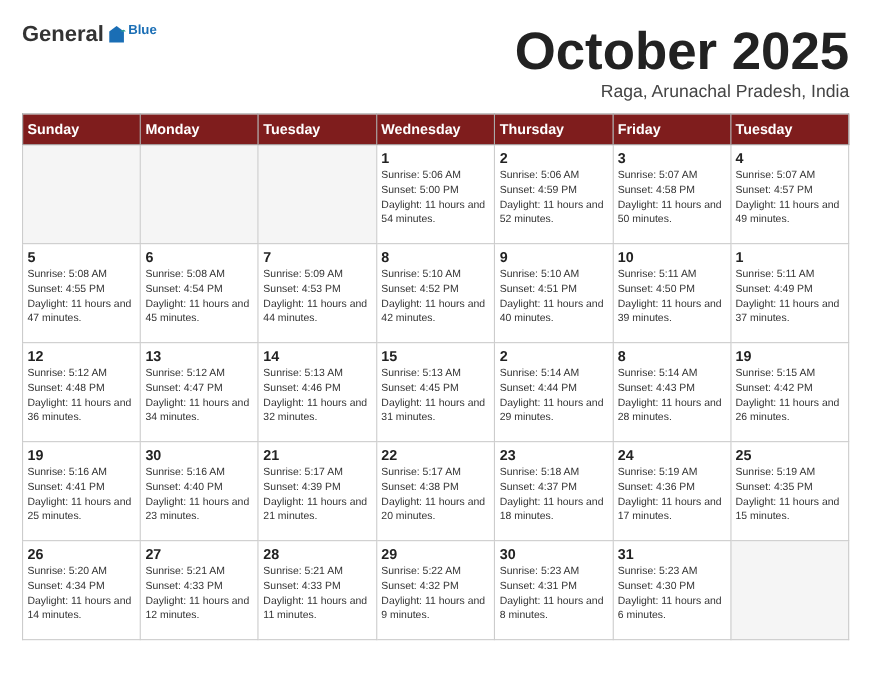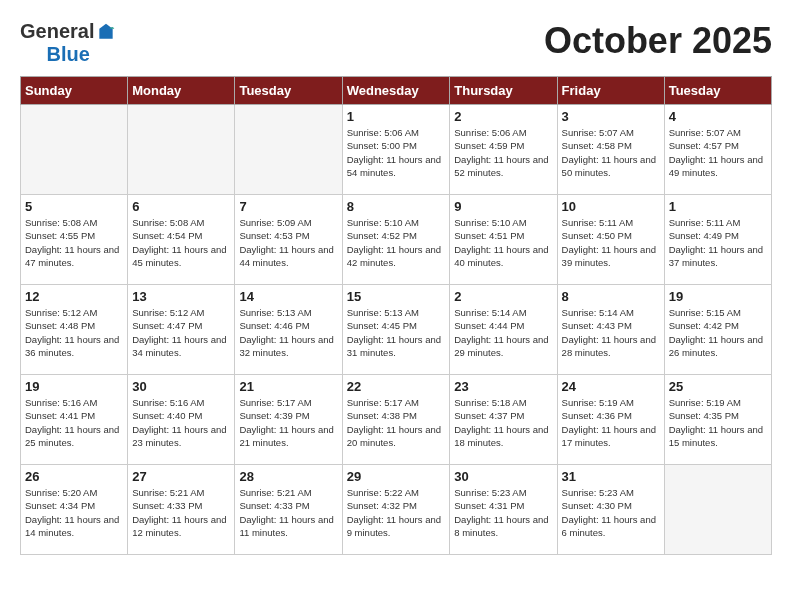--- a/index.html
+++ b/index.html
@@ -11,47 +11,46 @@
       padding: 20px;
     }
     .header {
       display: flex;
       justify-content: space-between;
       align-items: flex-start;
       margin-bottom: 10px;
     }
     .logo {
       display: flex;
-      flex-direction: column;
-      align-items: center;
+      align-items: flex-start;
     }
     .logo-text {
       display: flex;
       align-items: center;
     }
     .logo-general {
       font-size: 20px;
       font-weight: bold;
       color: #333;
     }
     .logo-blue {
-      font-size: 20px;
+      font-size: 12px;
       font-weight: bold;
       color: #1a6eb5;
     }
     .logo-icon {
       width: 20px;
       height: 20px;
       margin-left: 2px;
     }
     .title-block {
       text-align: right;
     }
     .month-title {
-      font-size: 36px;
+      font-size: 48px;
       font-weight: bold;
       color: #222;
     }
     .location {
       font-size: 16px;
       color: #444;
     }
     .calendar {
       width: 100%;
       border-collapse: collapse;
@@ -102,20 +101,21 @@
       <span class="logo-general">General</span>
       <svg class="logo-icon" viewBox="0 0 24 24">
         <path d="M12 2 L20 8 L20 20 L4 20 L4 8 Z" fill="#1a6eb5"></path>
         <path d="M16 8 Q20 4 22 8" fill="#2a9d8f" stroke="none"></path>
       </svg>
     </div>
     <span class="logo-blue">Blue</span>
   </div>
   <div class="title-block">
     <div class="month-title">October 2025</div>
+    <div class="location">Raga, Arunachal Pradesh, India</div>
   </div>
 </div>
 
 <table class="calendar">
   <thead>
     <tr>
     <th>Sunday</th>
         <th>Monday</th>
         <th>Tuesday</th>
         <th>Wednesday</th>

